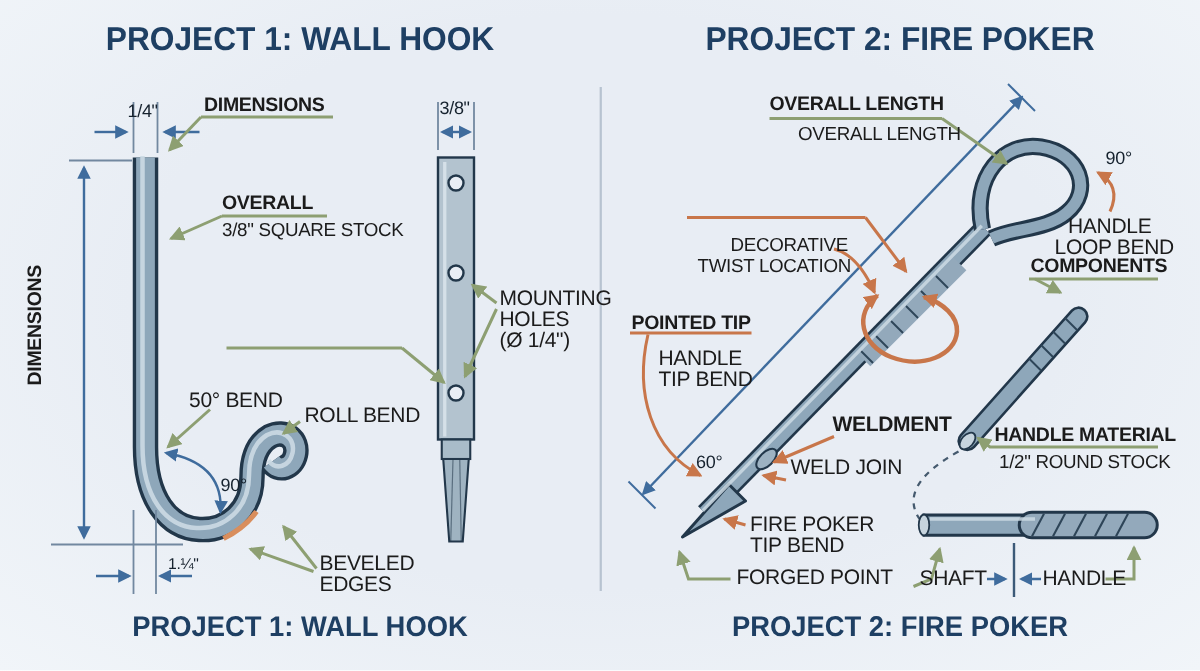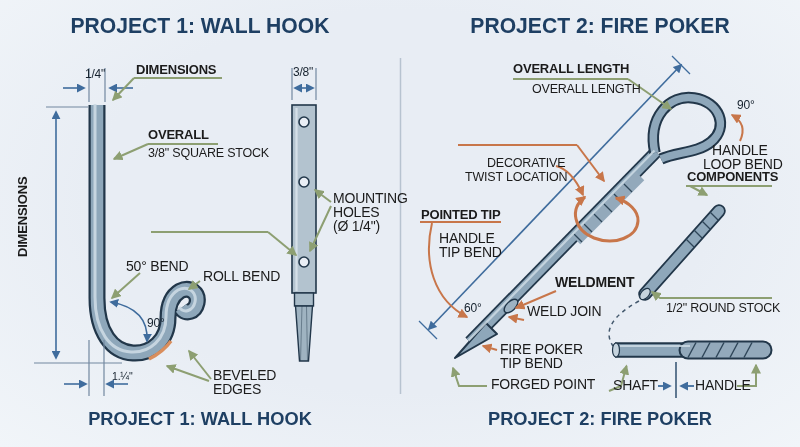--- a/index.html
+++ b/index.html
@@ -209,17 +209,18 @@
   <div class="lbl dim" style="left:464px;top:302px">60°</div>
   <div class="lbl hdr" style="left:555px;top:275px;font-size:14px">WELDMENT</div>
   <div class="lbl ann" style="left:527px;top:304px">WELD JOIN</div>
   <div class="lbl ann" style="left:500px;top:342px">FIRE POKER</div>
   <div class="lbl ann" style="left:500px;top:356px">TIP BEND</div>
   <div class="lbl ann" style="left:491px;top:377px">FORGED POINT</div>
   <div class="lbl dim" style="left:737px;top:99px">90°</div>
   <div class="lbl ann" style="left:712px;top:143px">HANDLE</div>
   <div class="lbl ann" style="left:703px;top:157px">LOOP BEND</div>
   <div class="lbl hdr" style="left:687px;top:170px">COMPONENTS</div>
+  <div class="lbl hdr" style="left:663px;top:283px">HANDLE MATERIAL</div>
   <div class="lbl sub" style="left:666px;top:302px">1/2" ROUND STOCK</div>
   <div class="lbl ann" style="left:613px;top:378px">SHAFT</div>
   <div class="lbl ann" style="left:695px;top:378px">HANDLE</div>
 
 </div>
 
 </body></html>

